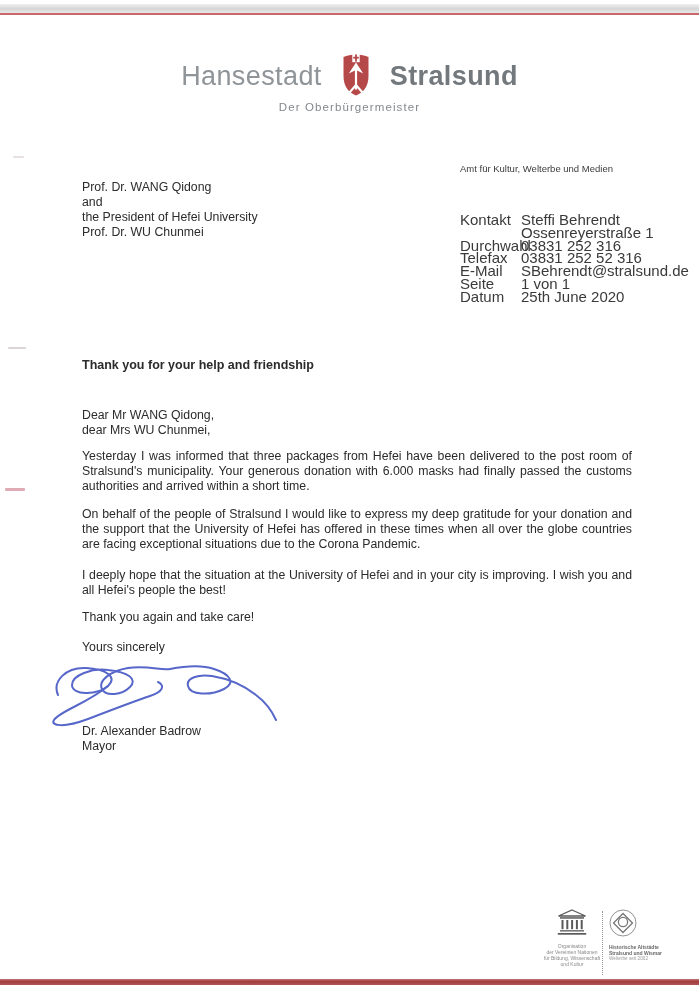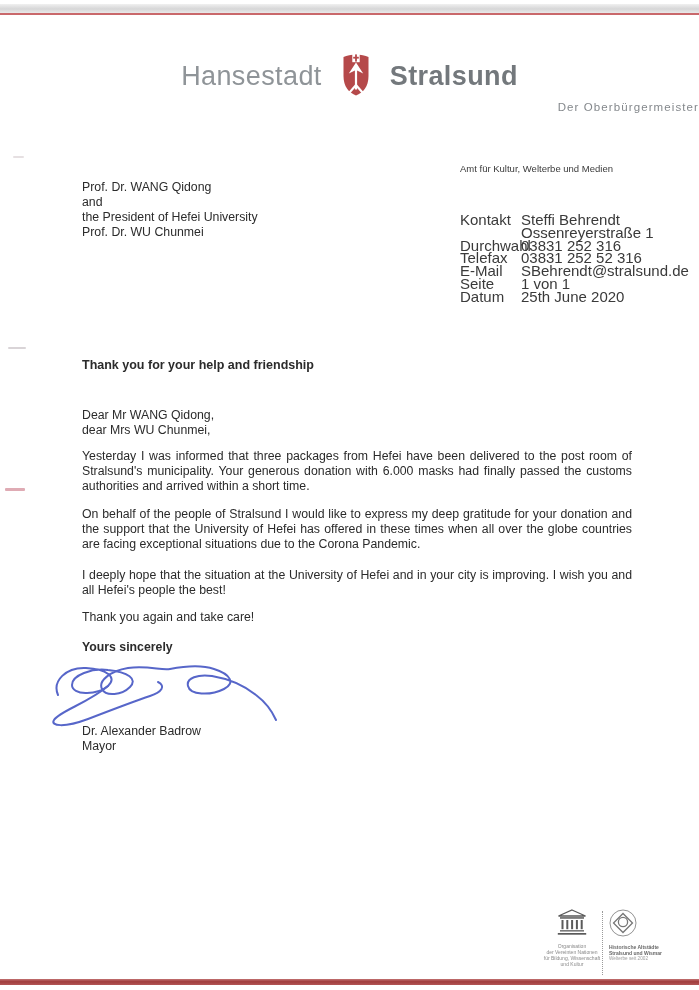--- a/index.html
+++ b/index.html
@@ -20,42 +20,42 @@
   .fold { position: absolute; border-radius: 1px; }
   .fold.f1 { top: 156px; left: 13px; width: 11px; height: 2px; background: #e6e0e2; }
   .fold.f2 { top: 347px; left: 8px; width: 18px; height: 2px; background: #d9d4d7; }
   .fold.f3 { top: 488px; left: 5px; width: 20px; height: 3px; background: #dfabb4; }
 
   
   .brand-row { position: absolute; top: 52px; left: 0; width: 100%;
     display: flex; justify-content: center; align-items: center; gap: 20px; }
   .brand-light { font-size: 27px; color: #8f9498; letter-spacing: 0.4px; }
   .brand-bold  { font-size: 27px; font-weight: bold; color: #73787c; letter-spacing: 0.4px; }
-  .brand-sub { position: absolute; top: 101px; left: 0; width: 100%; text-align: right;
+  .brand-sub { position: absolute; top: 101px; left: 0; width: 100%; text-align: center;
     font-size: 11.5px; color: #84888c; letter-spacing: 1.1px; }
 
   
   .department { position: absolute; left: 460px; top: 163px; font-size: 9.5px; color: #3a3a3a; }
   .contact { position: absolute; left: 460px; top: 214px; font-size: 15px; line-height: 12.8px; color: #3a3a3a; }
   .contact .row { display: flex; }
   .contact .label { width: 61px; flex-shrink: 0; }
 
   
   .recipient { position: absolute; left: 82px; top: 180px; font-size: 12.3px; line-height: 15.1px; }
 
   
   .subject { position: absolute; left: 82px; top: 358px; font-size: 12.5px; font-weight: bold; }
   .salutation { position: absolute; left: 82px; top: 408px; font-size: 12.3px; line-height: 15.1px; }
   .para { position: absolute; left: 82px; width: 550px; margin: 0;
     font-size: 12.3px; line-height: 15.2px; text-align: justify; }
   .para.p1 { top: 449px; }
   .para.p2 { top: 507px; }
   .para.p3 { top: 568px; }
   .para.p4 { top: 610px; text-align: left; }
-  .closing { position: absolute; left: 82px; top: 640px; font-size: 12.3px; font-weight: bold; }
+  .closing { position: absolute; left: 82px; top: 640px; font-size: 12.3px; }
 
   .signature-svg { position: absolute; left: 44px; top: 655px; }
   .signer { position: absolute; left: 82px; top: 724px; font-size: 12.3px; line-height: 14.6px; }
 
   
   .unesco { position: absolute; left: 542px; top: 909px; width: 60px; text-align: center; }
   .unesco svg { display: block; margin: 0 auto; }
   .caption { font-size: 5px; line-height: 6px; color: #8a8a8a; margin-top: 7px; }
   .logo-divider { position: absolute; left: 602px; top: 911px; height: 64px; width: 0;
     border-left: 1px dotted #9a9a9a; }

